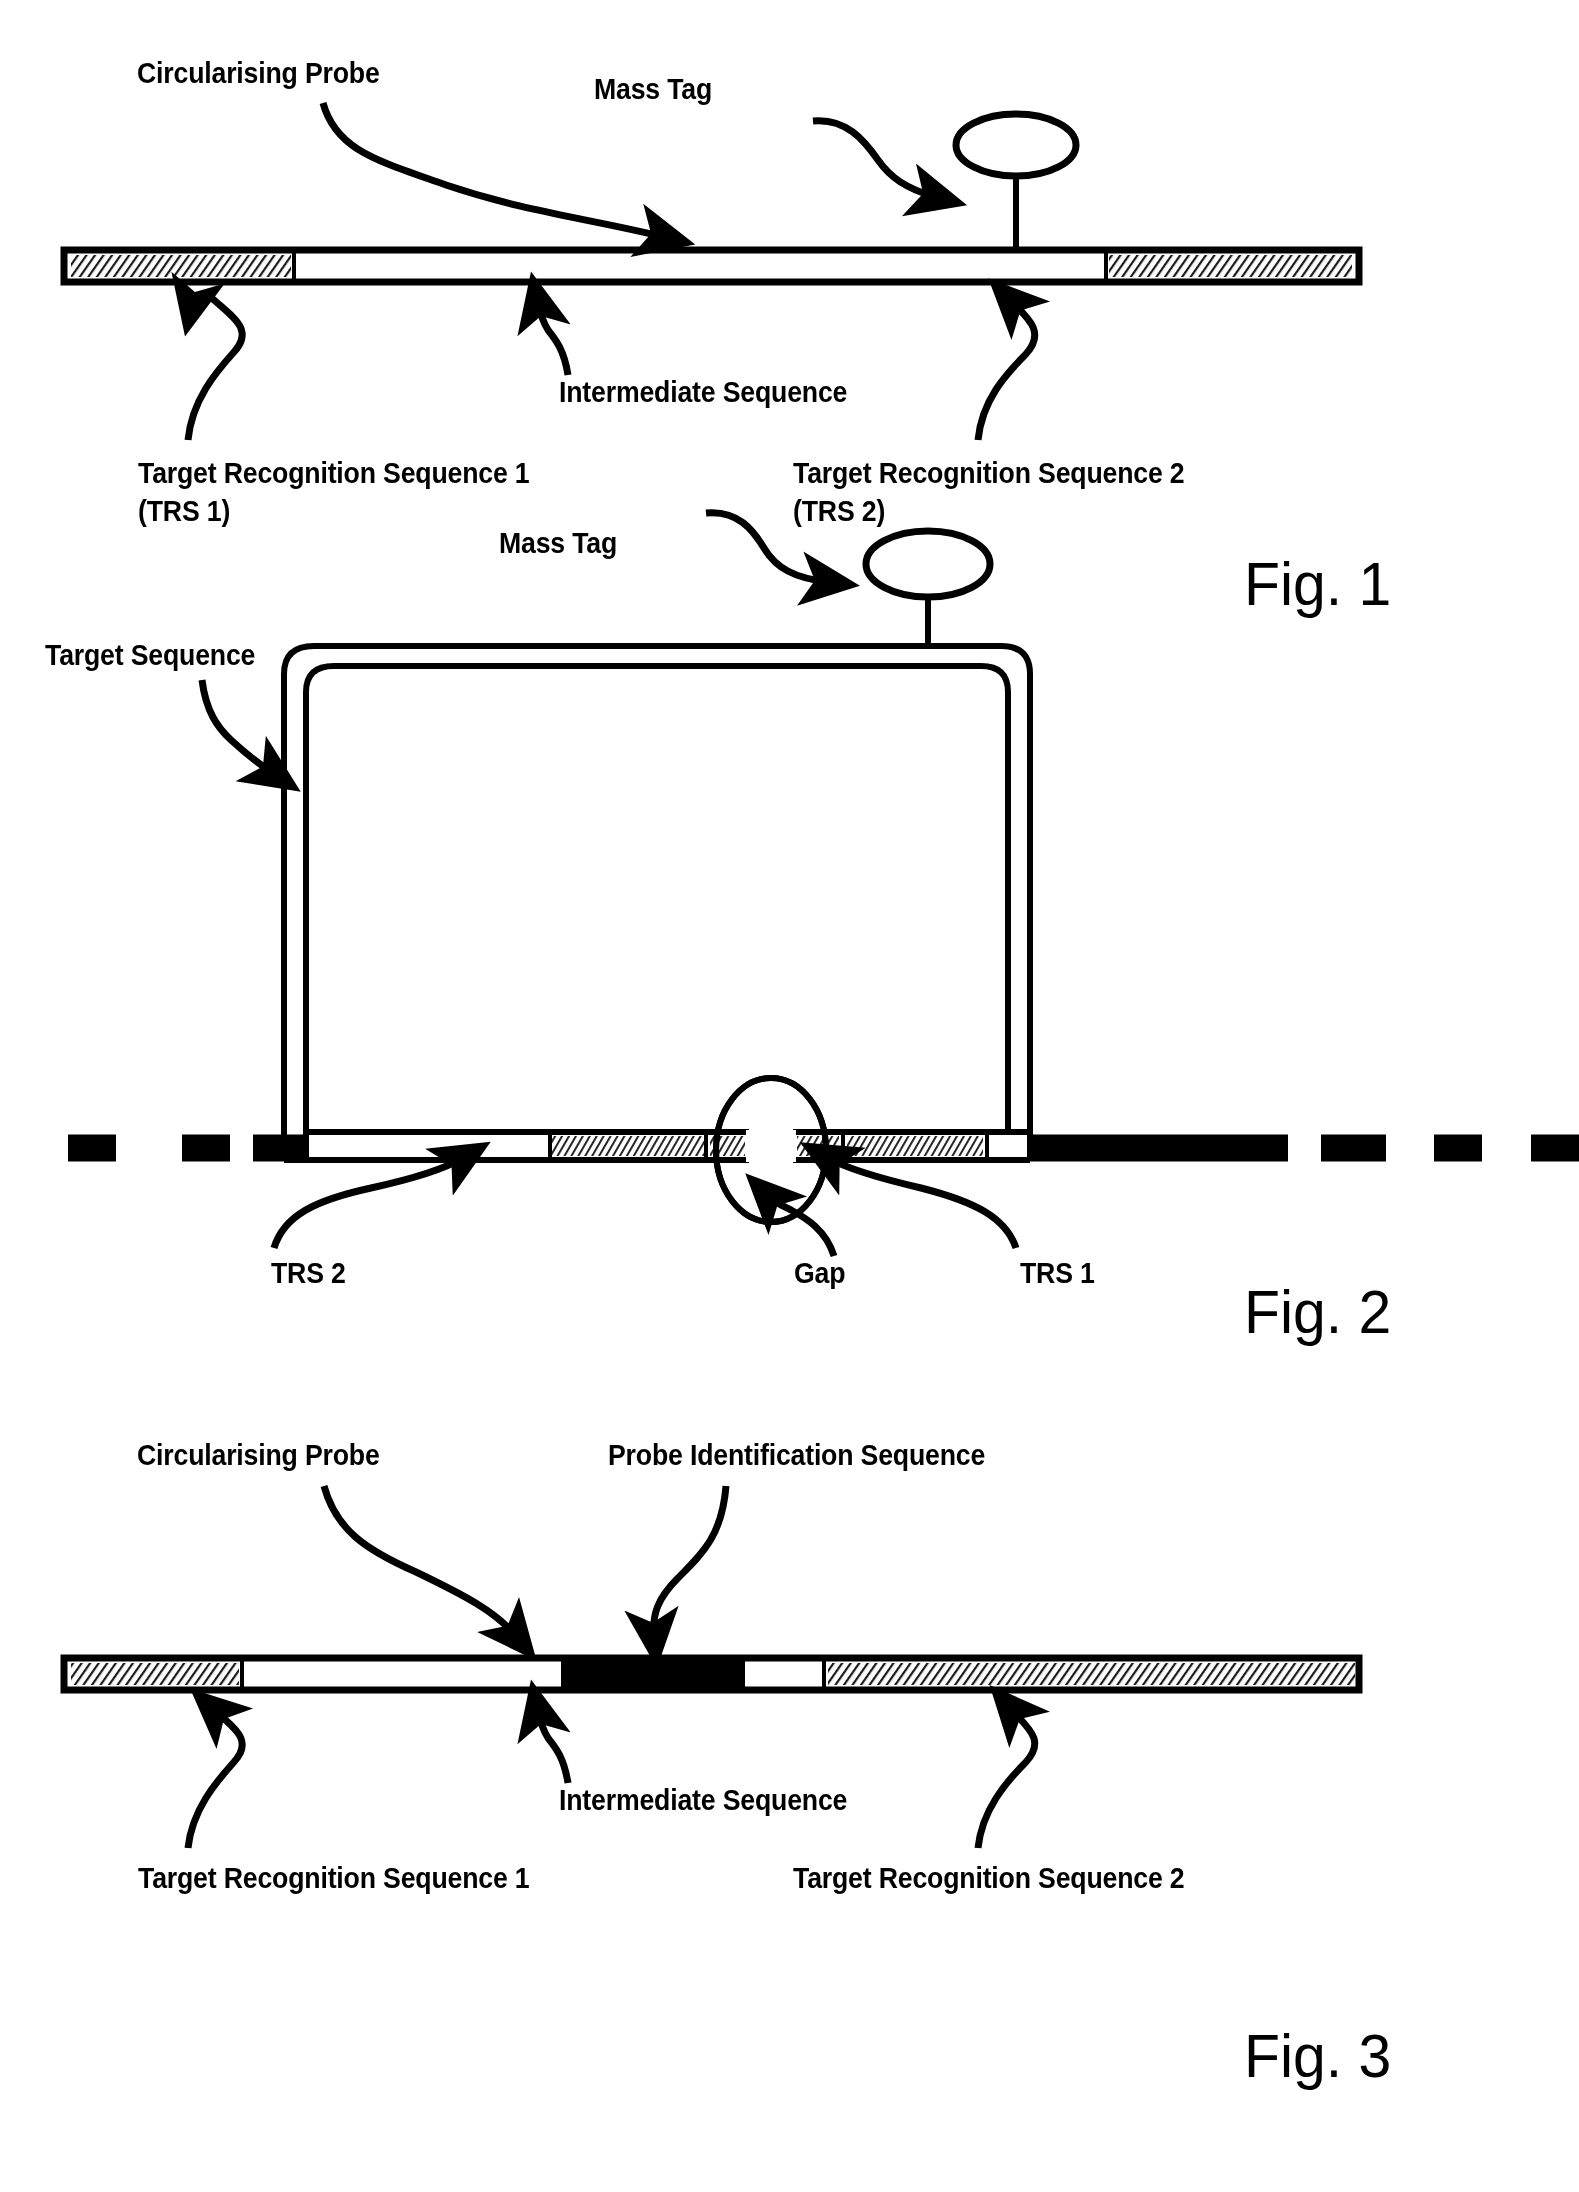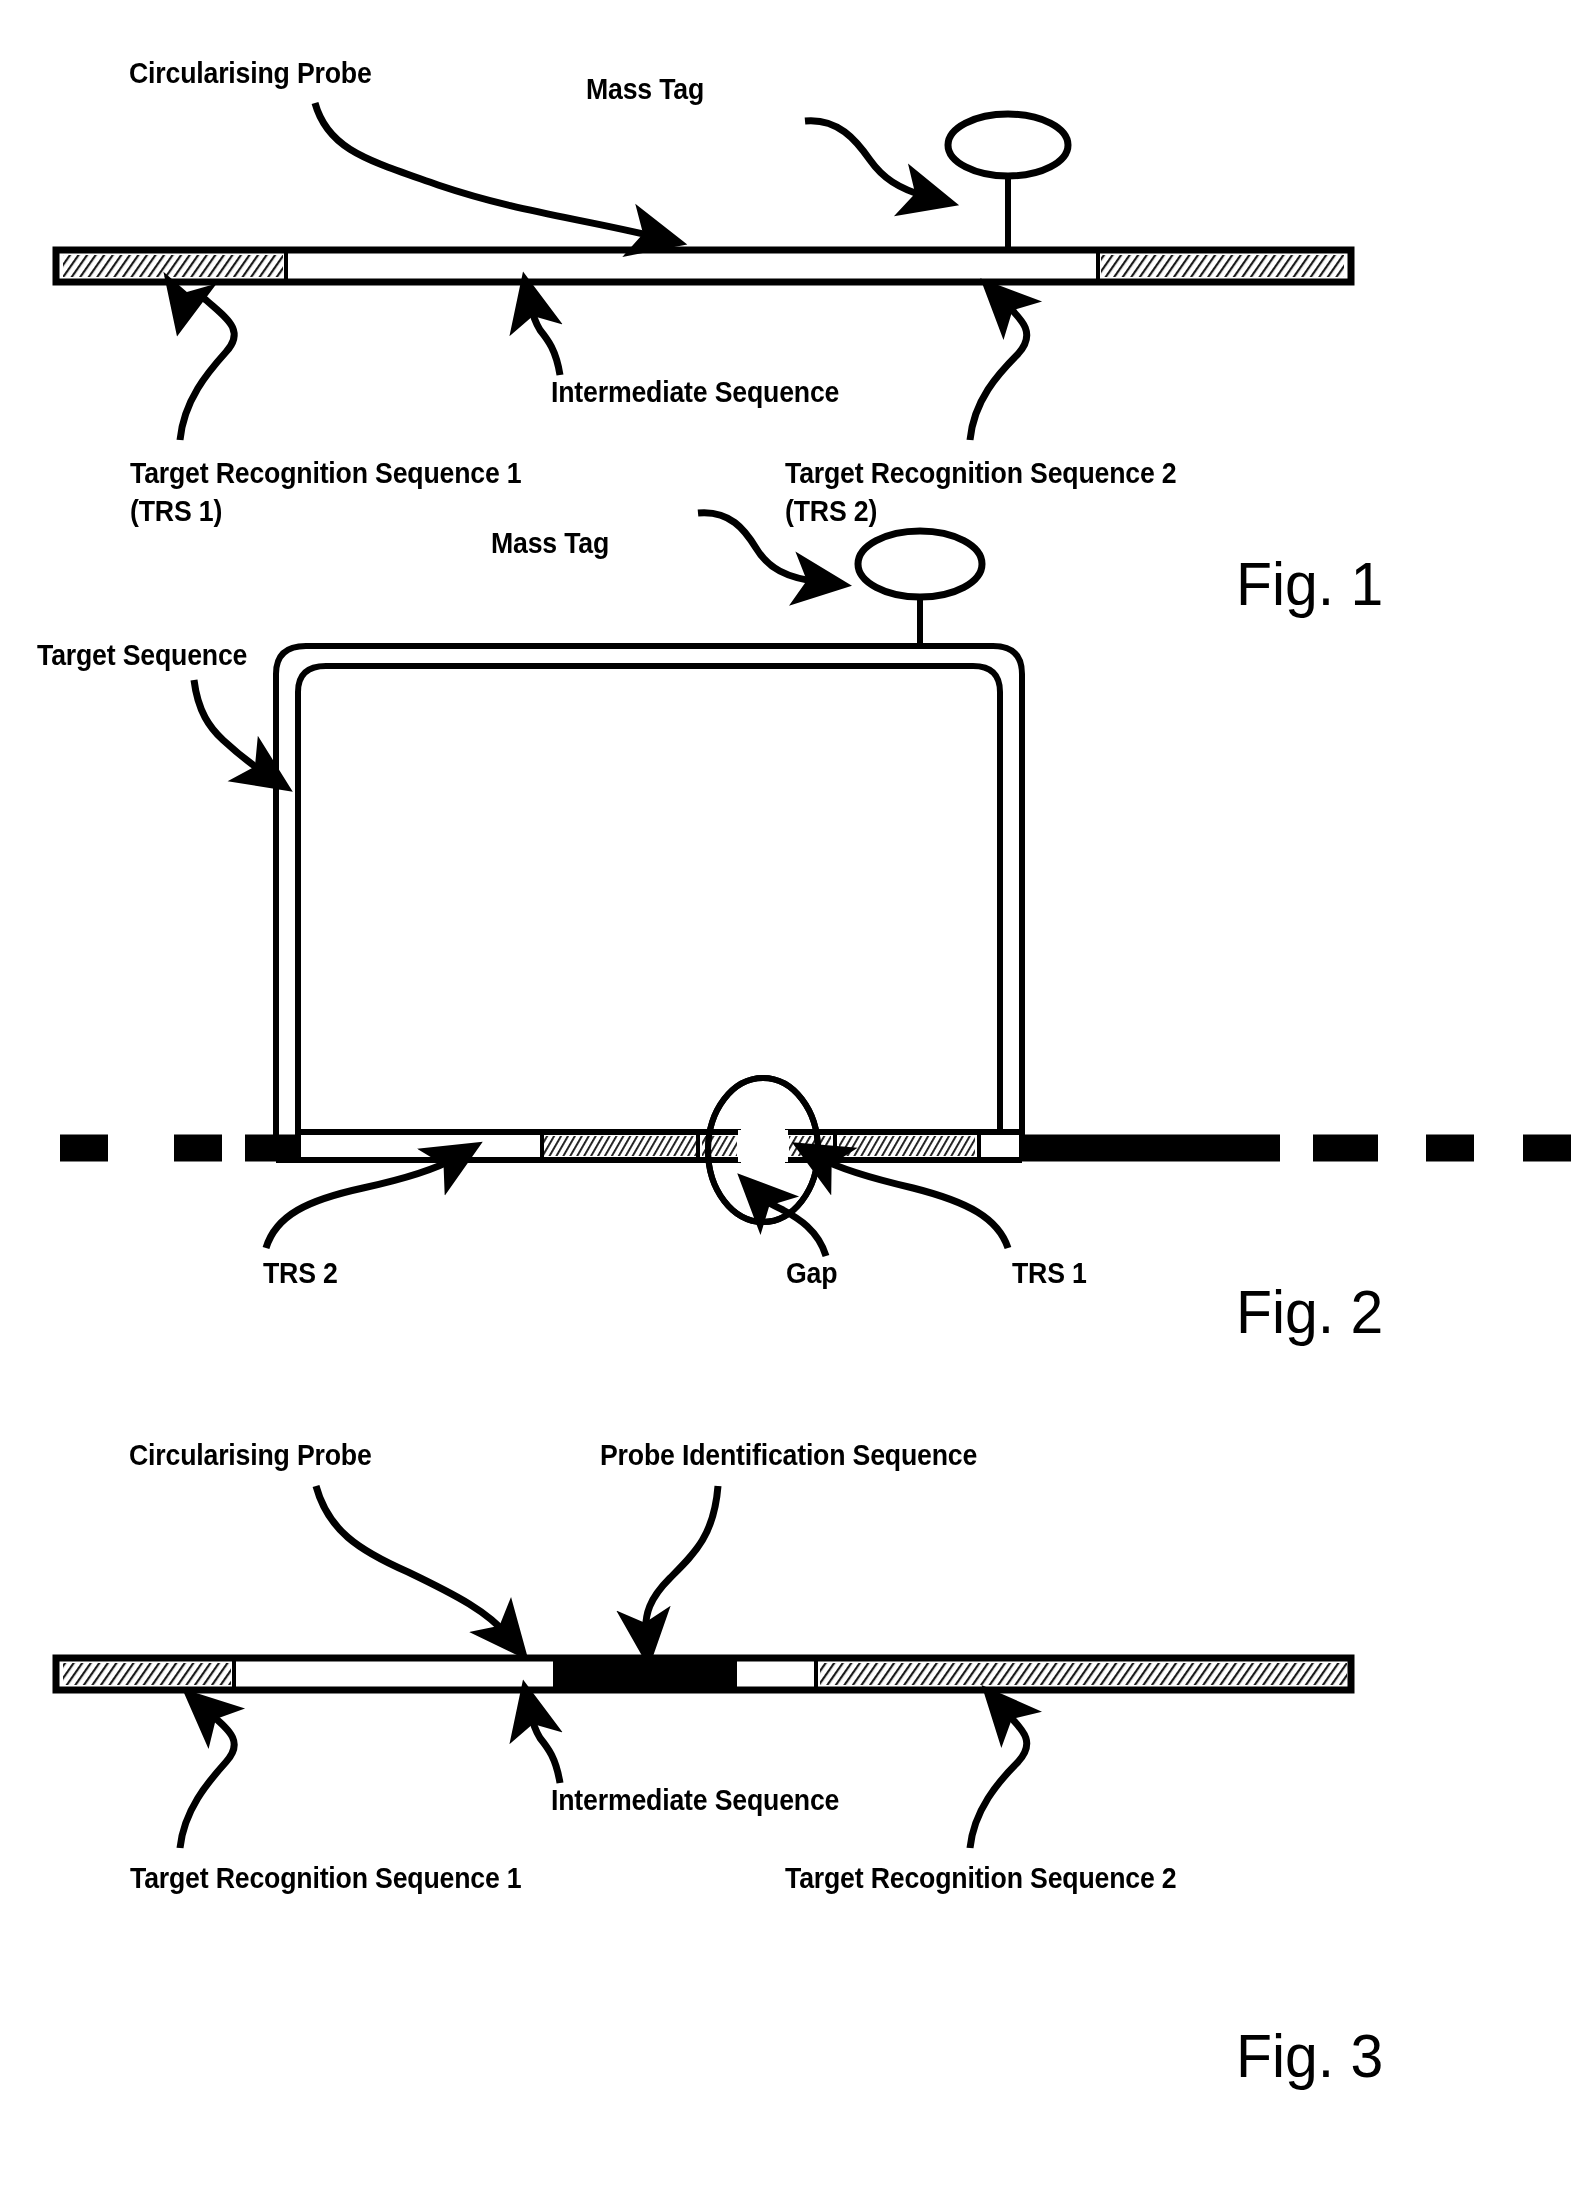--- a/index.html
+++ b/index.html
@@ -5,21 +5,21 @@
 <style>
   html,body{margin:0;padding:0;background:#ffffff;}
   body{
     width:1579px;height:2192px;
     font-family:"Liberation Sans","DejaVu Sans",sans-serif;
     color:#000;
     position:relative;
     overflow:hidden;
   }
   .page{position:relative;width:1579px;height:2192px;background:#fff;}
-  .fig{position:absolute;left:8px;width:1426px;}
+  .fig{position:absolute;left:16px;width:1426px;}
   .lbl{
     position:absolute;
     font-weight:bold;
     font-size:29px;
     line-height:1.22;
     letter-spacing:-0.2px;
     white-space:pre;
     transform:scaleX(0.92);
     transform-origin:left top;
     color:#000;

